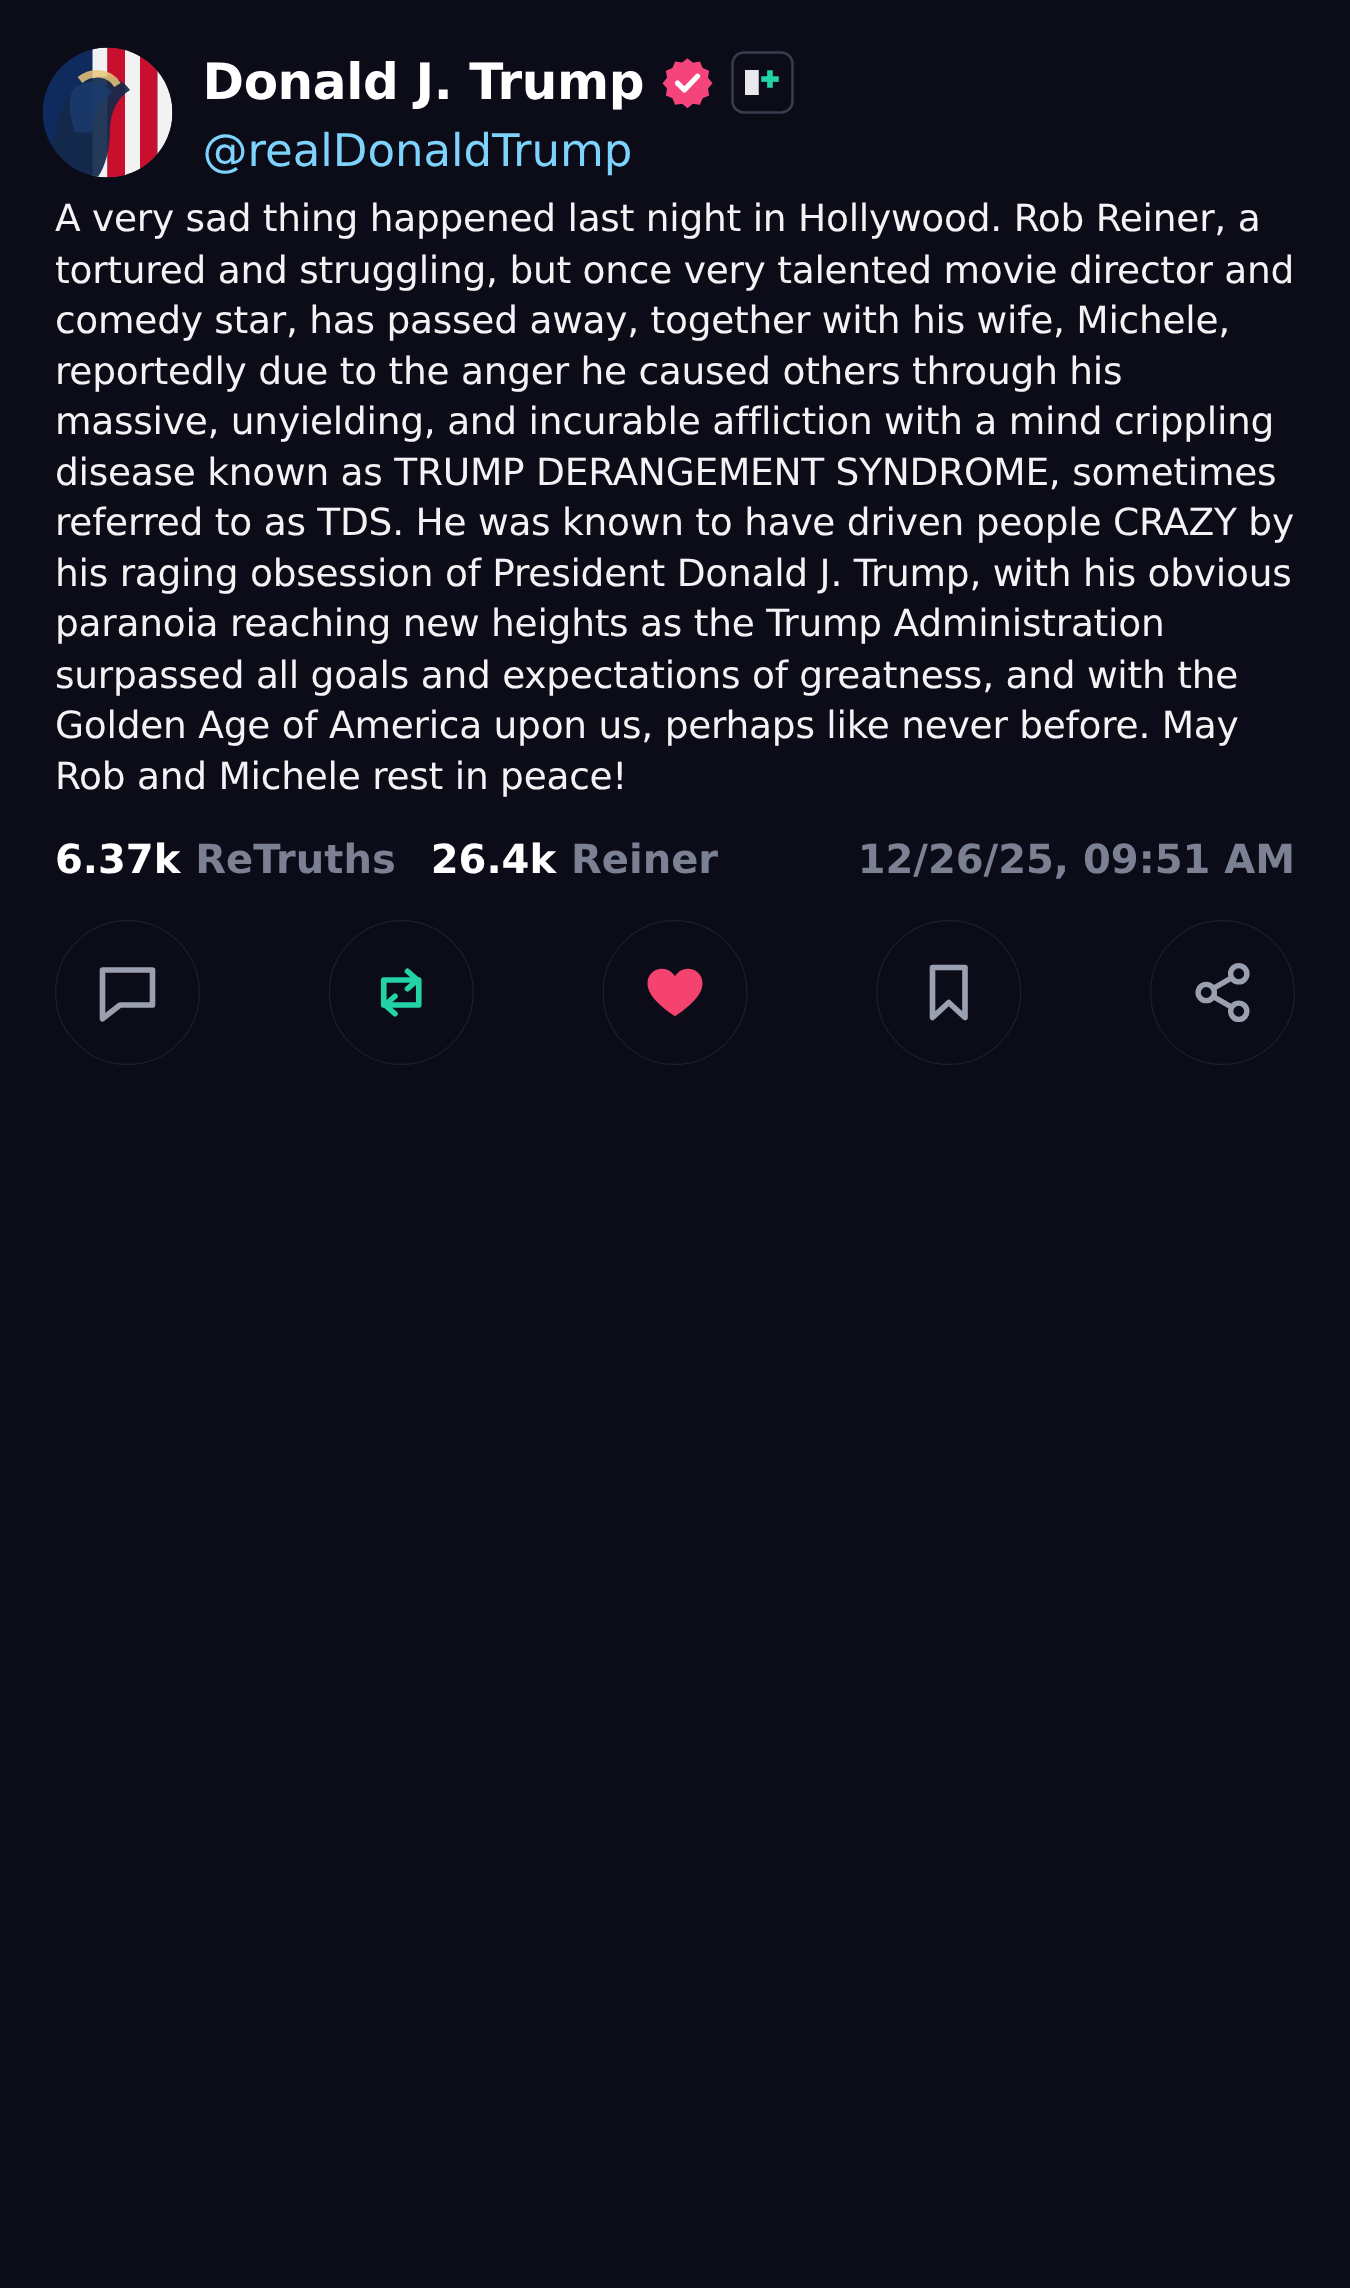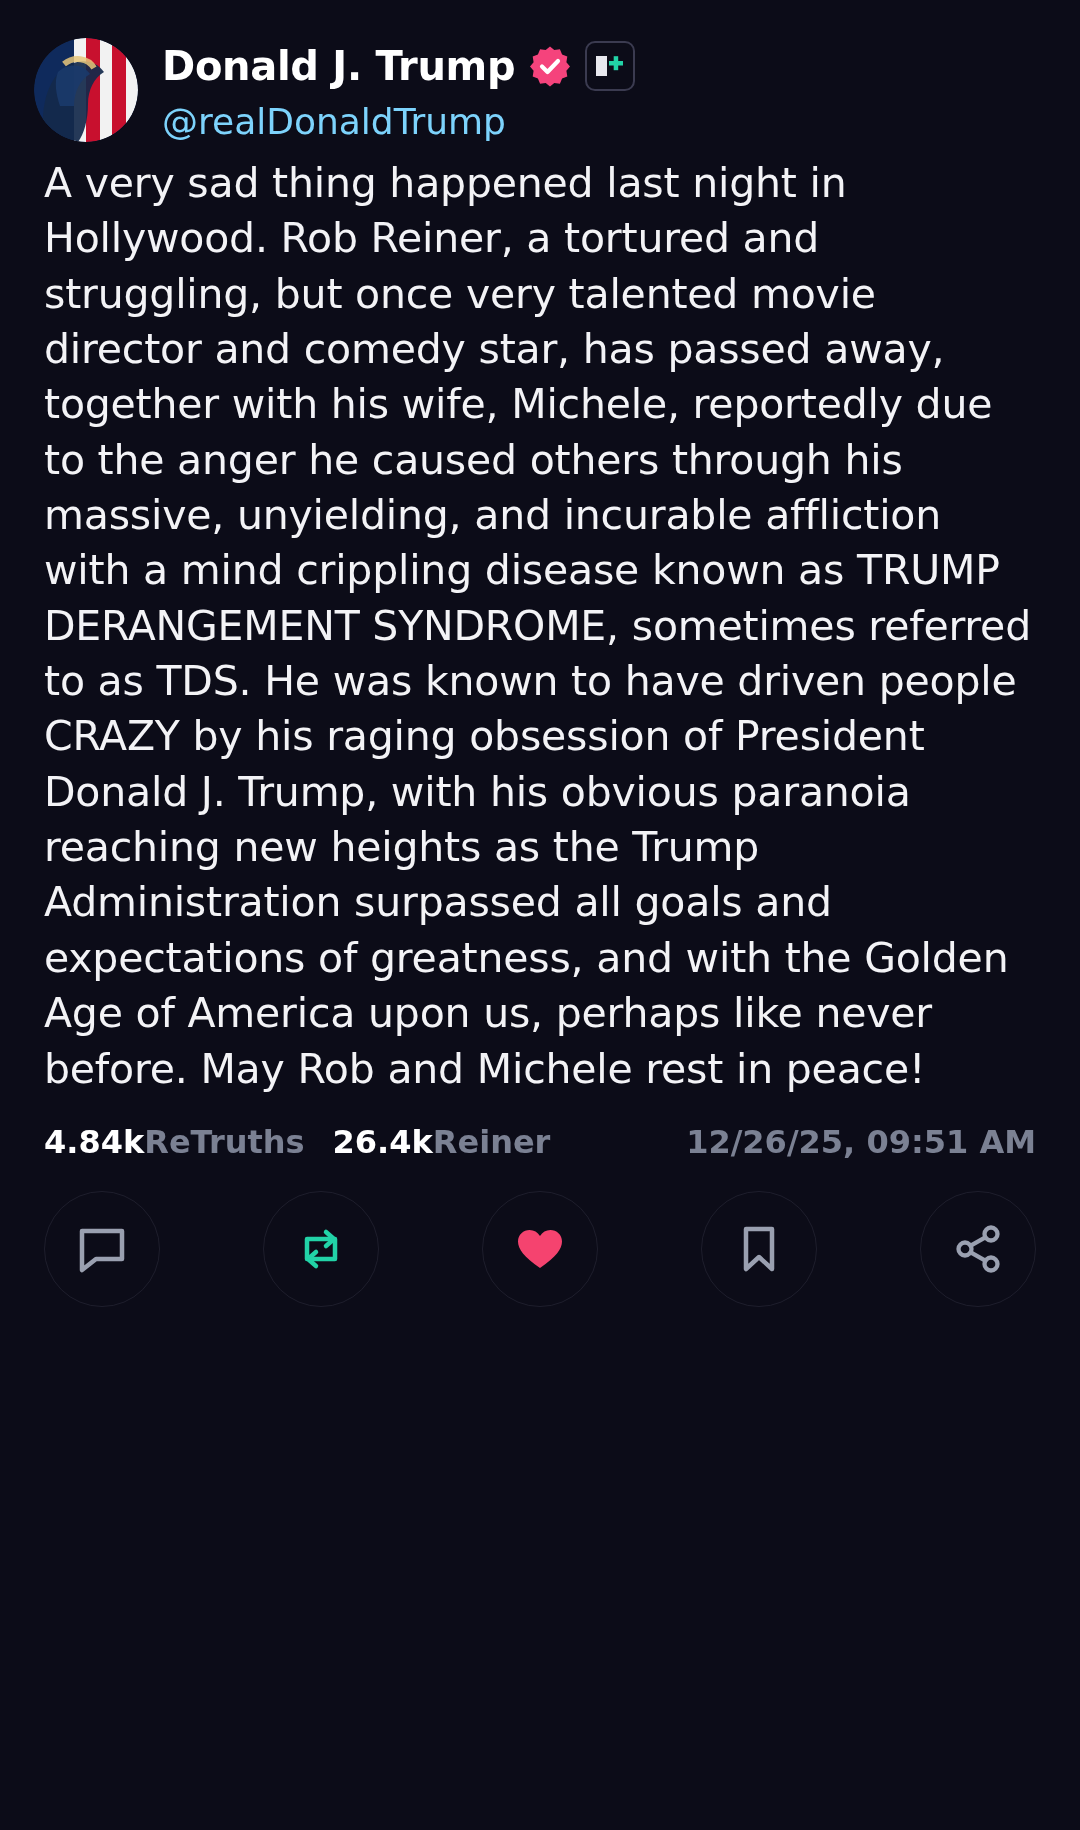--- a/index.html
+++ b/index.html
@@ -78,21 +78,21 @@
   }
   .handle {
     font-size: 36px;
     color: #7dd3fc;
     line-height: 1.2;
     margin-top: 6px;
     white-space: nowrap;
   }
   .body {
     padding: 36px 44px 0 44px;
-    font-size: 41px;
+    font-size: 30px;
     line-height: 1.35;
     color: #f3f3f6;
     letter-spacing: -0.2px;
     font-weight: 400;
   }
   .meta {
     display: flex;
     align-items: center;
     padding: 30px 44px 0 44px;
     font-size: 32px;
@@ -103,21 +103,21 @@
     margin-right: 28px;
     white-space: nowrap;
   }
   .stat b {
     color: #ffffff;
     font-weight: bold;
   }
   .stat span {
     color: #7b8193;
     font-weight: bold;
-    margin-left: 0;
+    margin-left: 12px;
   }
   .timestamp {
     margin-left: auto;
     color: #7b8193;
     font-weight: bold;
     white-space: nowrap;
   }
   .actions {
     display: flex;
     align-items: center;
@@ -179,21 +179,21 @@
         </span>
       </div>
       <div class="handle">@realDonaldTrump</div>
     </div>
   </div>
 
   <div class="body">A very sad thing happened last night in Hollywood. Rob Reiner, a tortured and struggling, but once very talented movie director and comedy star, has passed away, together with his wife, Michele, reportedly due to the anger he caused others through his massive, unyielding, and incurable affliction with a mind crippling disease known as TRUMP DERANGEMENT SYNDROME, sometimes referred to as TDS. He was known to have driven people CRAZY by his raging obsession of President Donald J. Trump, with his obvious paranoia reaching new heights as the Trump Administration surpassed all goals and expectations of greatness, and with the Golden Age of America upon us, perhaps like never before. May Rob and Michele rest in peace!</div>
 
   <div class="meta">
     <div class="stat">
-      <b>4.84k</b><span>ReTruths</span>
+      <b>6.37k</b><span>ReTruths</span>
     </div>
     <div class="stat">
       <b>26.4k</b><span>Reiner</span>
     </div>
     <div class="timestamp">12/26/25, 09:51 AM</div>
   </div>
 
   <div class="actions">
     <div class="action">
       <svg width="56" height="56" viewBox="0 0 56 56" xmlns="http://www.w3.org/2000/svg">

